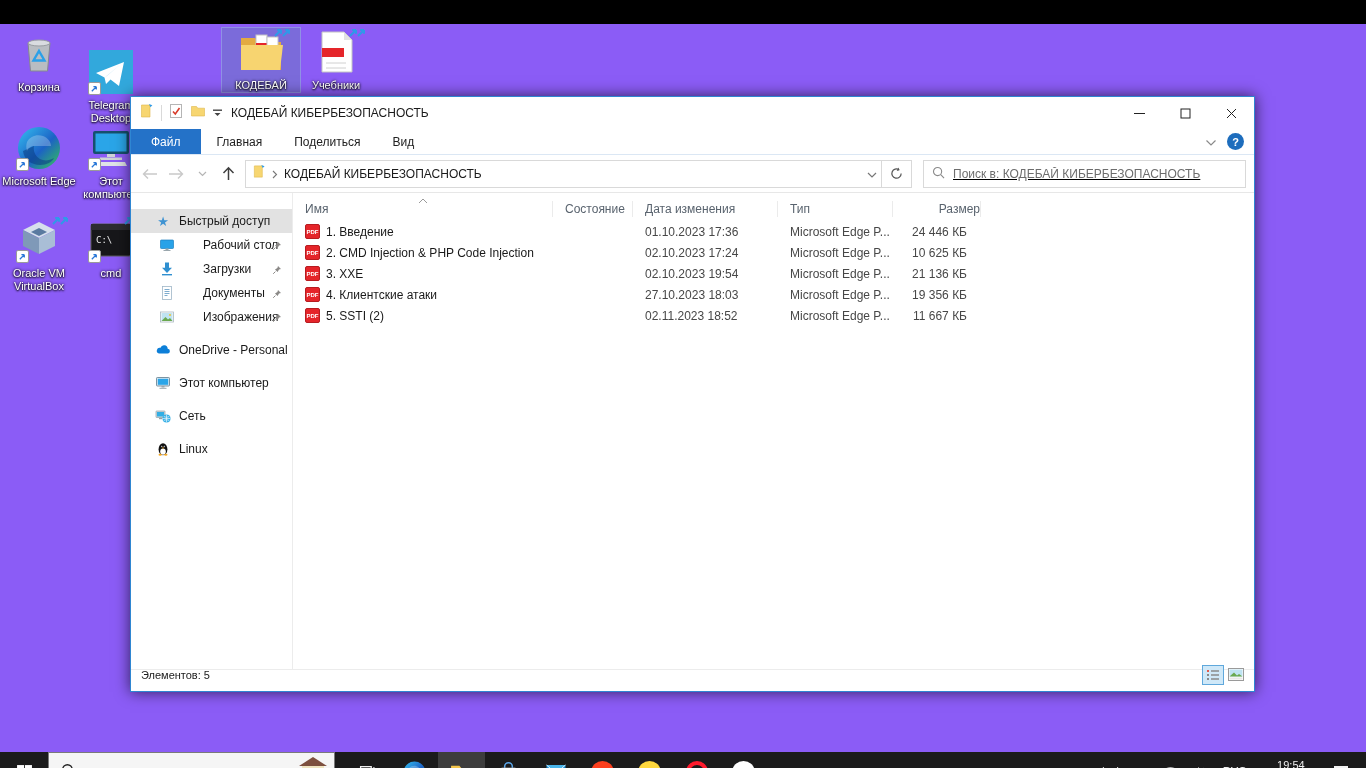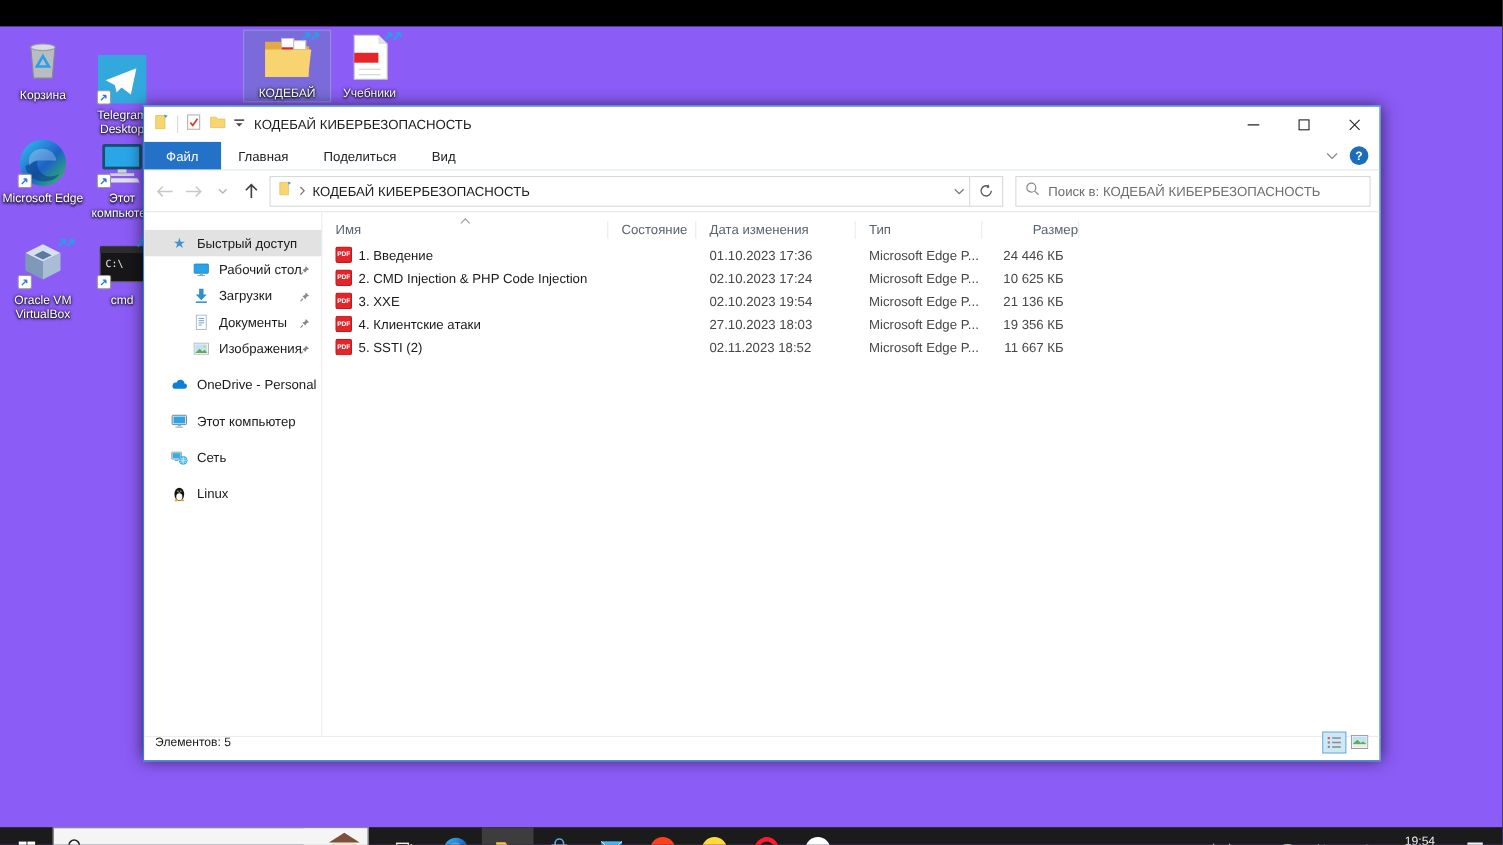--- a/index.html
+++ b/index.html
@@ -39,31 +39,31 @@
   .navrow { height:38px; display:flex; align-items:center; padding:0 8px 0 6px;
             border-bottom:1px solid #e7e7e7; flex:0 0 auto; }
   .nav-btn { width:26px; height:26px; display:flex; align-items:center; justify-content:center; cursor:pointer; }
   .addrbox { height:28px; border:1px solid #d9d9d9; display:flex; align-items:center;
              padding:0 4px 0 6px; margin-left:4px; width:637px; }
   .addr-text { font-size:12px; color:#1a1a1a; margin:0 6px; white-space:nowrap; }
   .addr-chevron { margin-left:auto; }
   .refreshbox { height:28px; width:30px; border:1px solid #d9d9d9; border-left:none;
                 display:flex; align-items:center; justify-content:center; cursor:pointer; }
   .searchbox { height:28px; border:1px solid #d9d9d9; display:flex; align-items:center;
-               margin-left:11px; flex:1; padding:0 8px; }
+               margin-left:11px; flex:1; padding:0 8px;text-decoration:underline; }
   .searchbox input { border:none; outline:none; font-size:12px; color:#333; width:100%;
                      background:transparent; margin-left:8px; font-family:inherit; }
   .searchbox input::placeholder { color:#6d6d6d; }
 
   .content { flex:1; display:flex; overflow:hidden; }
   .sidepane { width:162px; flex:0 0 auto; padding-top:16px; border-right:1px solid #ececec; }
   .sb-row { height:24px; display:flex; align-items:center; font-size:12px; color:#1a1a1a;
             padding-left:24px; position:relative; cursor:pointer; }
   .sb-selected { background:#e2e2e2; }
-  .sb-child { padding-left:44px; }
+  .sb-child { padding-left:28px;gap:20px; }
   .sb-icon { width:16px; height:16px; margin-right:8px; display:flex; align-items:center; justify-content:center; flex:0 0 auto; }
   .sb-star { color:#3f93d2; font-size:13px; }
   .sb-pin { position:absolute; right:10px; top:7px; }
   .sb-gap { height:9px; }
 
   .filepane { flex:1; overflow:hidden; position:relative; padding-top:2px; }
   .lv-header { display:flex; height:24px; align-items:center; font-size:12px; color:#59636e;
                position:relative; margin-top:2px; }
   .hcell { padding-left:12px; height:16px; line-height:16px; border-right:1px solid #ebebeb; cursor:pointer; }
   .c-name { width:260px; } .c-state { width:80px; } .c-date { width:145px; }

